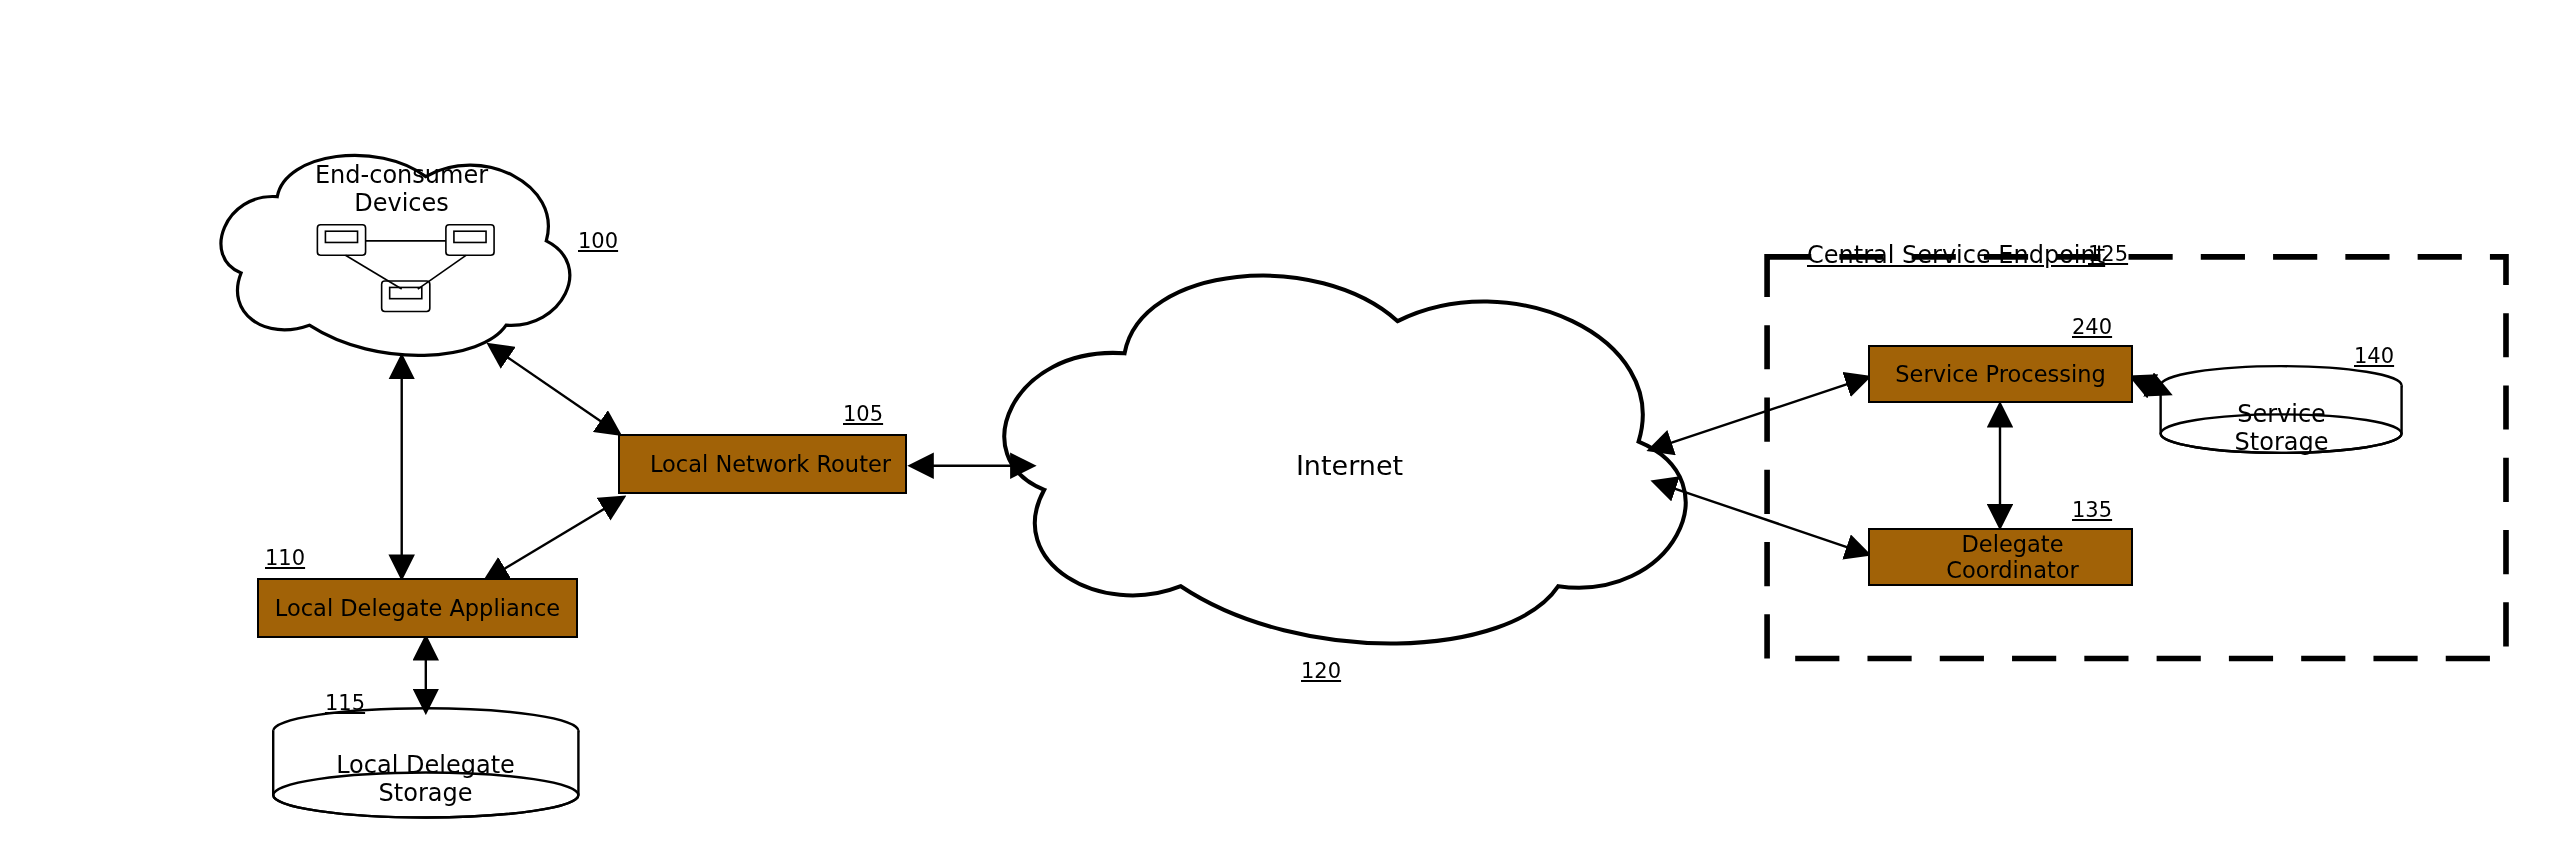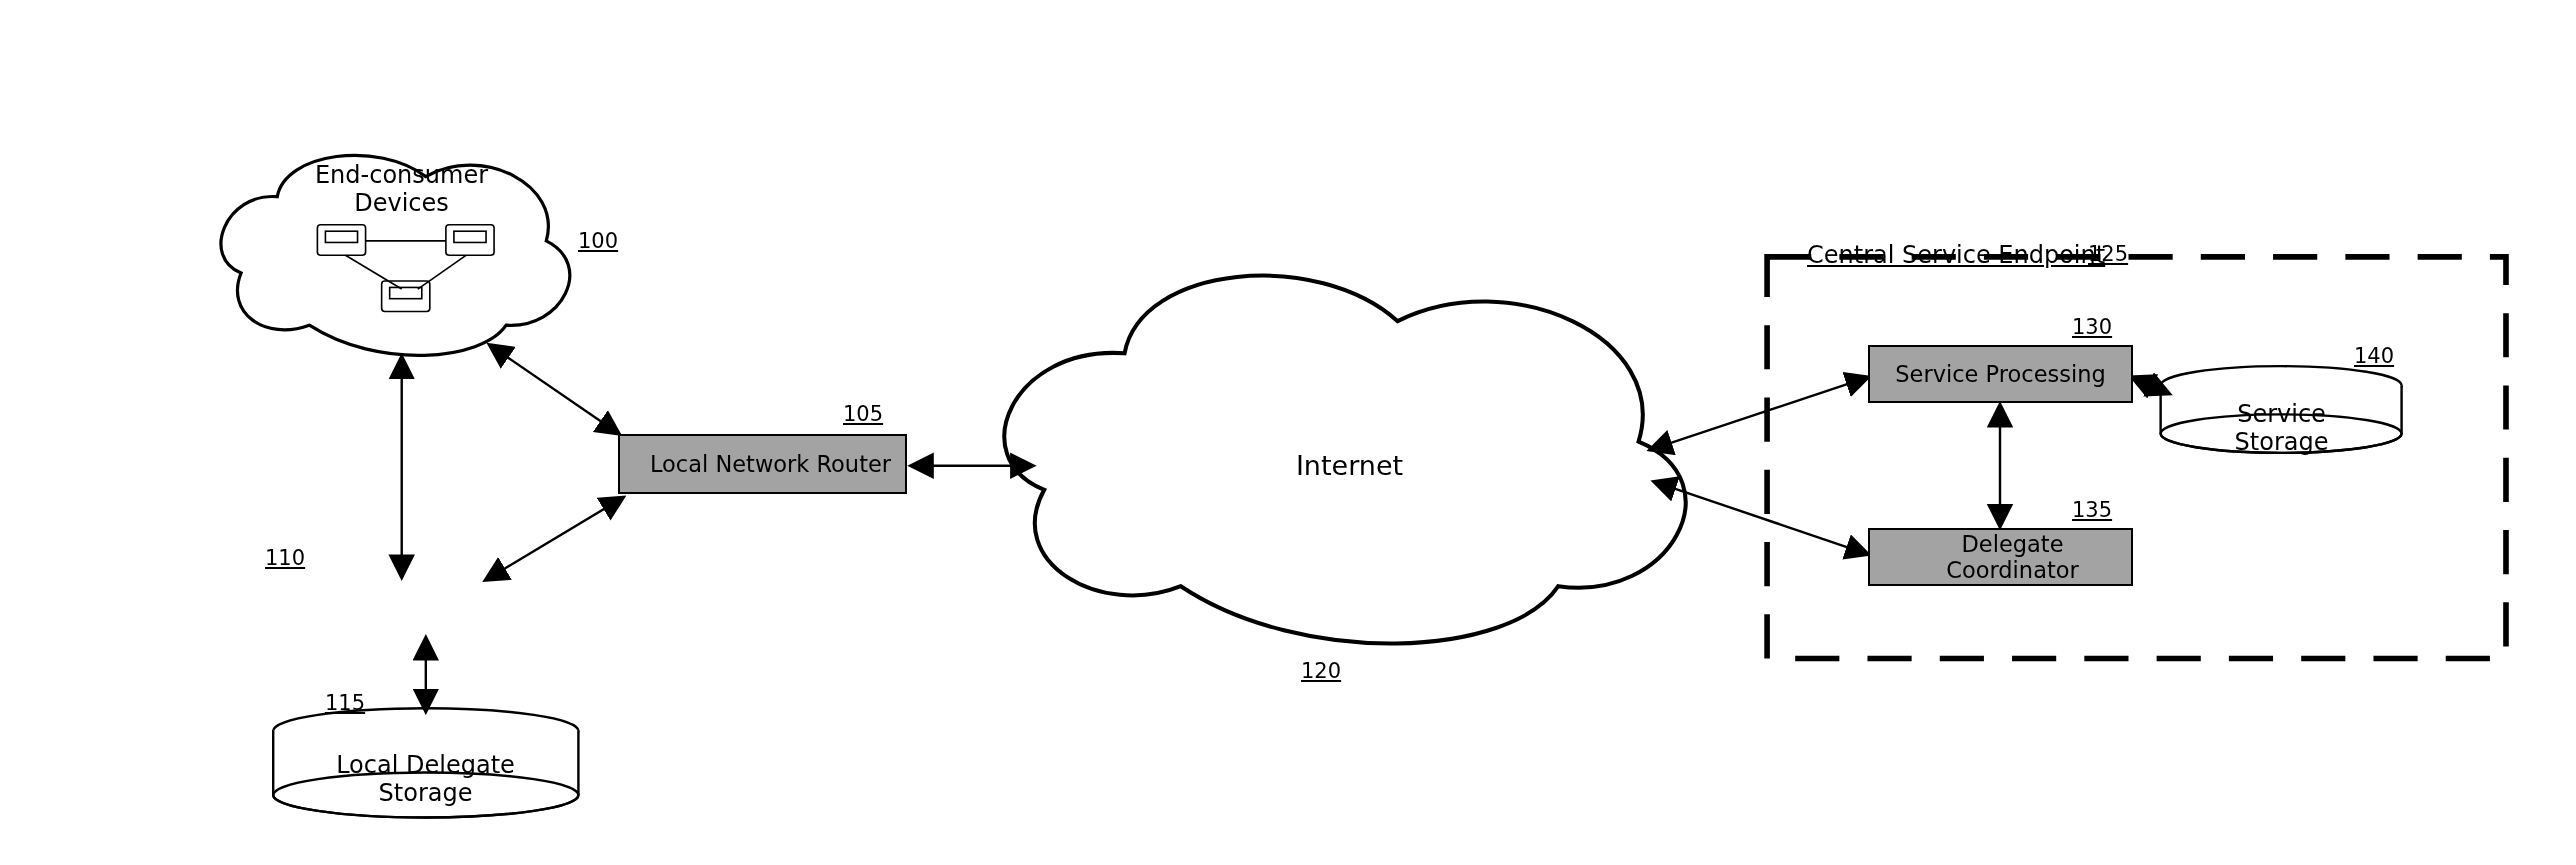--- a/index.html
+++ b/index.html
@@ -12,21 +12,21 @@
     position: relative;
     width: 2576px;
     height: 865px;
     font-size: 22.5px;
     color: #000;
     margin-top: 24px;
   }
   .box {
     position: absolute;
     border: 2.4px solid #000;
-    background: #a3a3a3;
+    background: #a16207;
     display: flex;
     align-items: center;
     justify-content: center;
     text-align: center;
     padding: 3.2px 8px;
     box-sizing: border-box;
   }
   .ref {
     position: absolute;
     font-size: 21px;
@@ -126,35 +126,38 @@
   </svg>
 
   <div class="label" style="left:265px; top:137px; width:273px;">End-consumer Devices</div>
   <div class="ref" style="left:578px; top:205px;">100</div>
 
   <div class="box" style="left:618px; top:410px; width:289px; height:60px;padding-left:24px;">
     <span>Local Network Router</span>
   </div>
   <div class="ref" style="left:843px; top:378px;">105</div>
 
+  <div class="box" style="left:257px; top:554px; width:321px; height:60px;">
+    <span>Local Delegate Appliance</span>
+  </div>
   <div class="ref" style="left:265px; top:522px;">110</div>
 
   <div class="label" style="left:297px; top:727px; width:257px;">Local Delegate Storage</div>
   <div class="ref" style="left:325px; top:667px;">115</div>
 
   <div class="label" style="left:1269px; top:426px; width:161px; font-size:27px;">Internet</div>
   <div class="ref" style="left:1301px; top:635px;">120</div>
 
   <div class="label" style="left:1807px; top:217px; text-decoration:underline;text-align:center;">Central Service Endpoint</div>
   <div class="ref" style="left:2088px; top:218px;">125</div>
 
   <div class="box" style="left:1868px; top:321px; width:265px; height:58px;">
     <span>Service Processing</span>
   </div>
-  <div class="ref" style="left:2072px; top:291px;">130</div>
+  <div class="ref" style="left:2072px; top:291px;">240</div>
 
   <div class="box" style="left:1868px; top:504px; width:265px; height:58px;padding-left:32px;">
     <span>Delegate Coordinator</span>
   </div>
   <div class="ref" style="left:2072px; top:474px;">135</div>
 
   <div class="label" style="left:2197px; top:376px; width:169px;">Service Storage</div>
   <div class="ref" style="left:2354px; top:320px;text-align:center;">140</div>
 
 </div>

